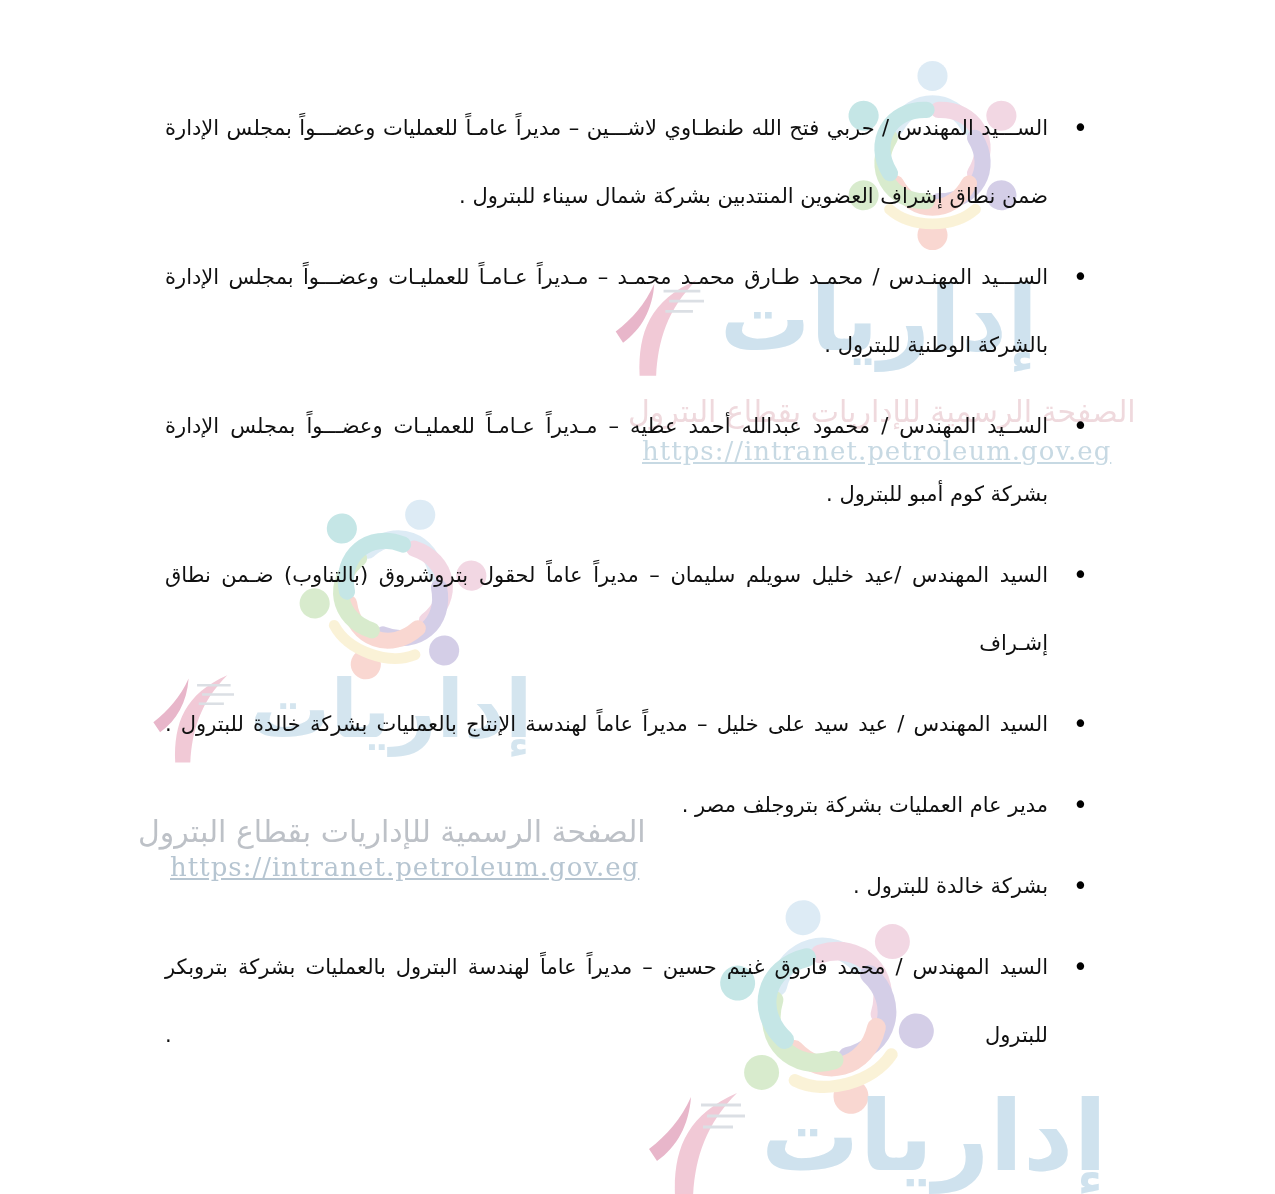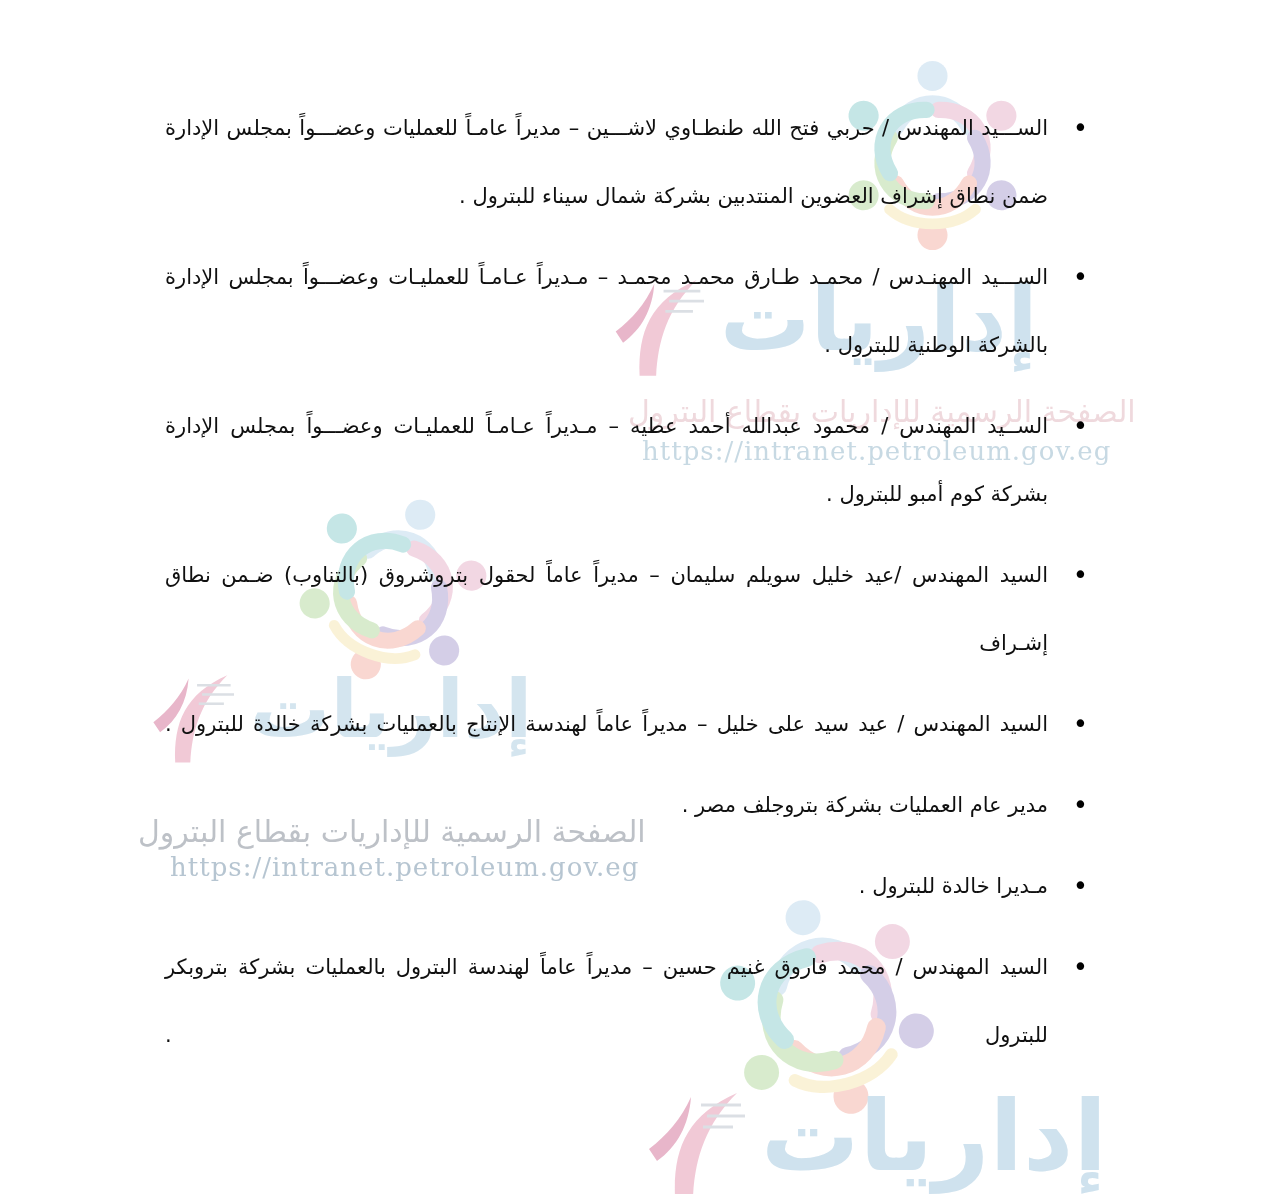--- a/index.html
+++ b/index.html
@@ -7,21 +7,21 @@
   .page {
     position:relative; width:1275px; height:1194px; background:#ffffff;
     overflow:hidden; font-family:"DejaVu Sans", sans-serif;
   }
   
   .wm { position:absolute; z-index:0; pointer-events:none; }
   .wm-logo { opacity:.45; }
   .brand { display:flex; align-items:flex-start; direction:ltr; gap:16px; }
   .brand-txt { font-weight:bold; line-height:1.05; letter-spacing:2px; white-space:nowrap; }
   .wm-caption { white-space:nowrap; direction:rtl; font-size:30px; letter-spacing:1px; }
-  .wm-url { white-space:nowrap; direction:ltr; font-family:"DejaVu Serif", serif; font-size:26px; letter-spacing:1px; }
+  .wm-url { white-space:nowrap; direction:ltr; font-family:"DejaVu Serif", serif; font-size:26px; letter-spacing:1px;text-decoration:underline; }
   
   .content {
     position:absolute; z-index:1; left:145px; top:94px; width:903px;
     direction:rtl; color:#101010;
   }
   ul.items { list-style:none; margin:0; padding:0; }
   li.item { position:relative; margin-bottom:13px; font-size:21px; }
   li.item .bullet {
     position:absolute; right:-40px; top:0; line-height:68px; font-size:26px; color:#000;
   }
@@ -140,21 +140,21 @@
         <li class="item">
           <span class="bullet">•</span>
           <div class="line l1">السيد المهندس / عيد سيد على خليل – مديراً عاماً لهندسة الإنتاج بالعمليات بشركة خالدة للبترول .</div>
         </li>
         <li class="item">
           <span class="bullet">•</span>
           <div class="line l2">مدير عام العمليات بشركة بتروجلف مصر .</div>
         </li>
         <li class="item">
           <span class="bullet">•</span>
-          <div class="line l2">مـديرا خالدة للبترول .</div>
+          <div class="line l2">بشركة خالدة للبترول .</div>
         </li>
         <li class="item">
           <span class="bullet">•</span>
           <div class="line l1">السيد المهندس / محمد فاروق غنيم حسين – مديراً عاماً لهندسة البترول بالعمليات بشركة بتروبكر للبترول .</div>
         </li>
       </ul>
   </div>
 
 </div>
 

